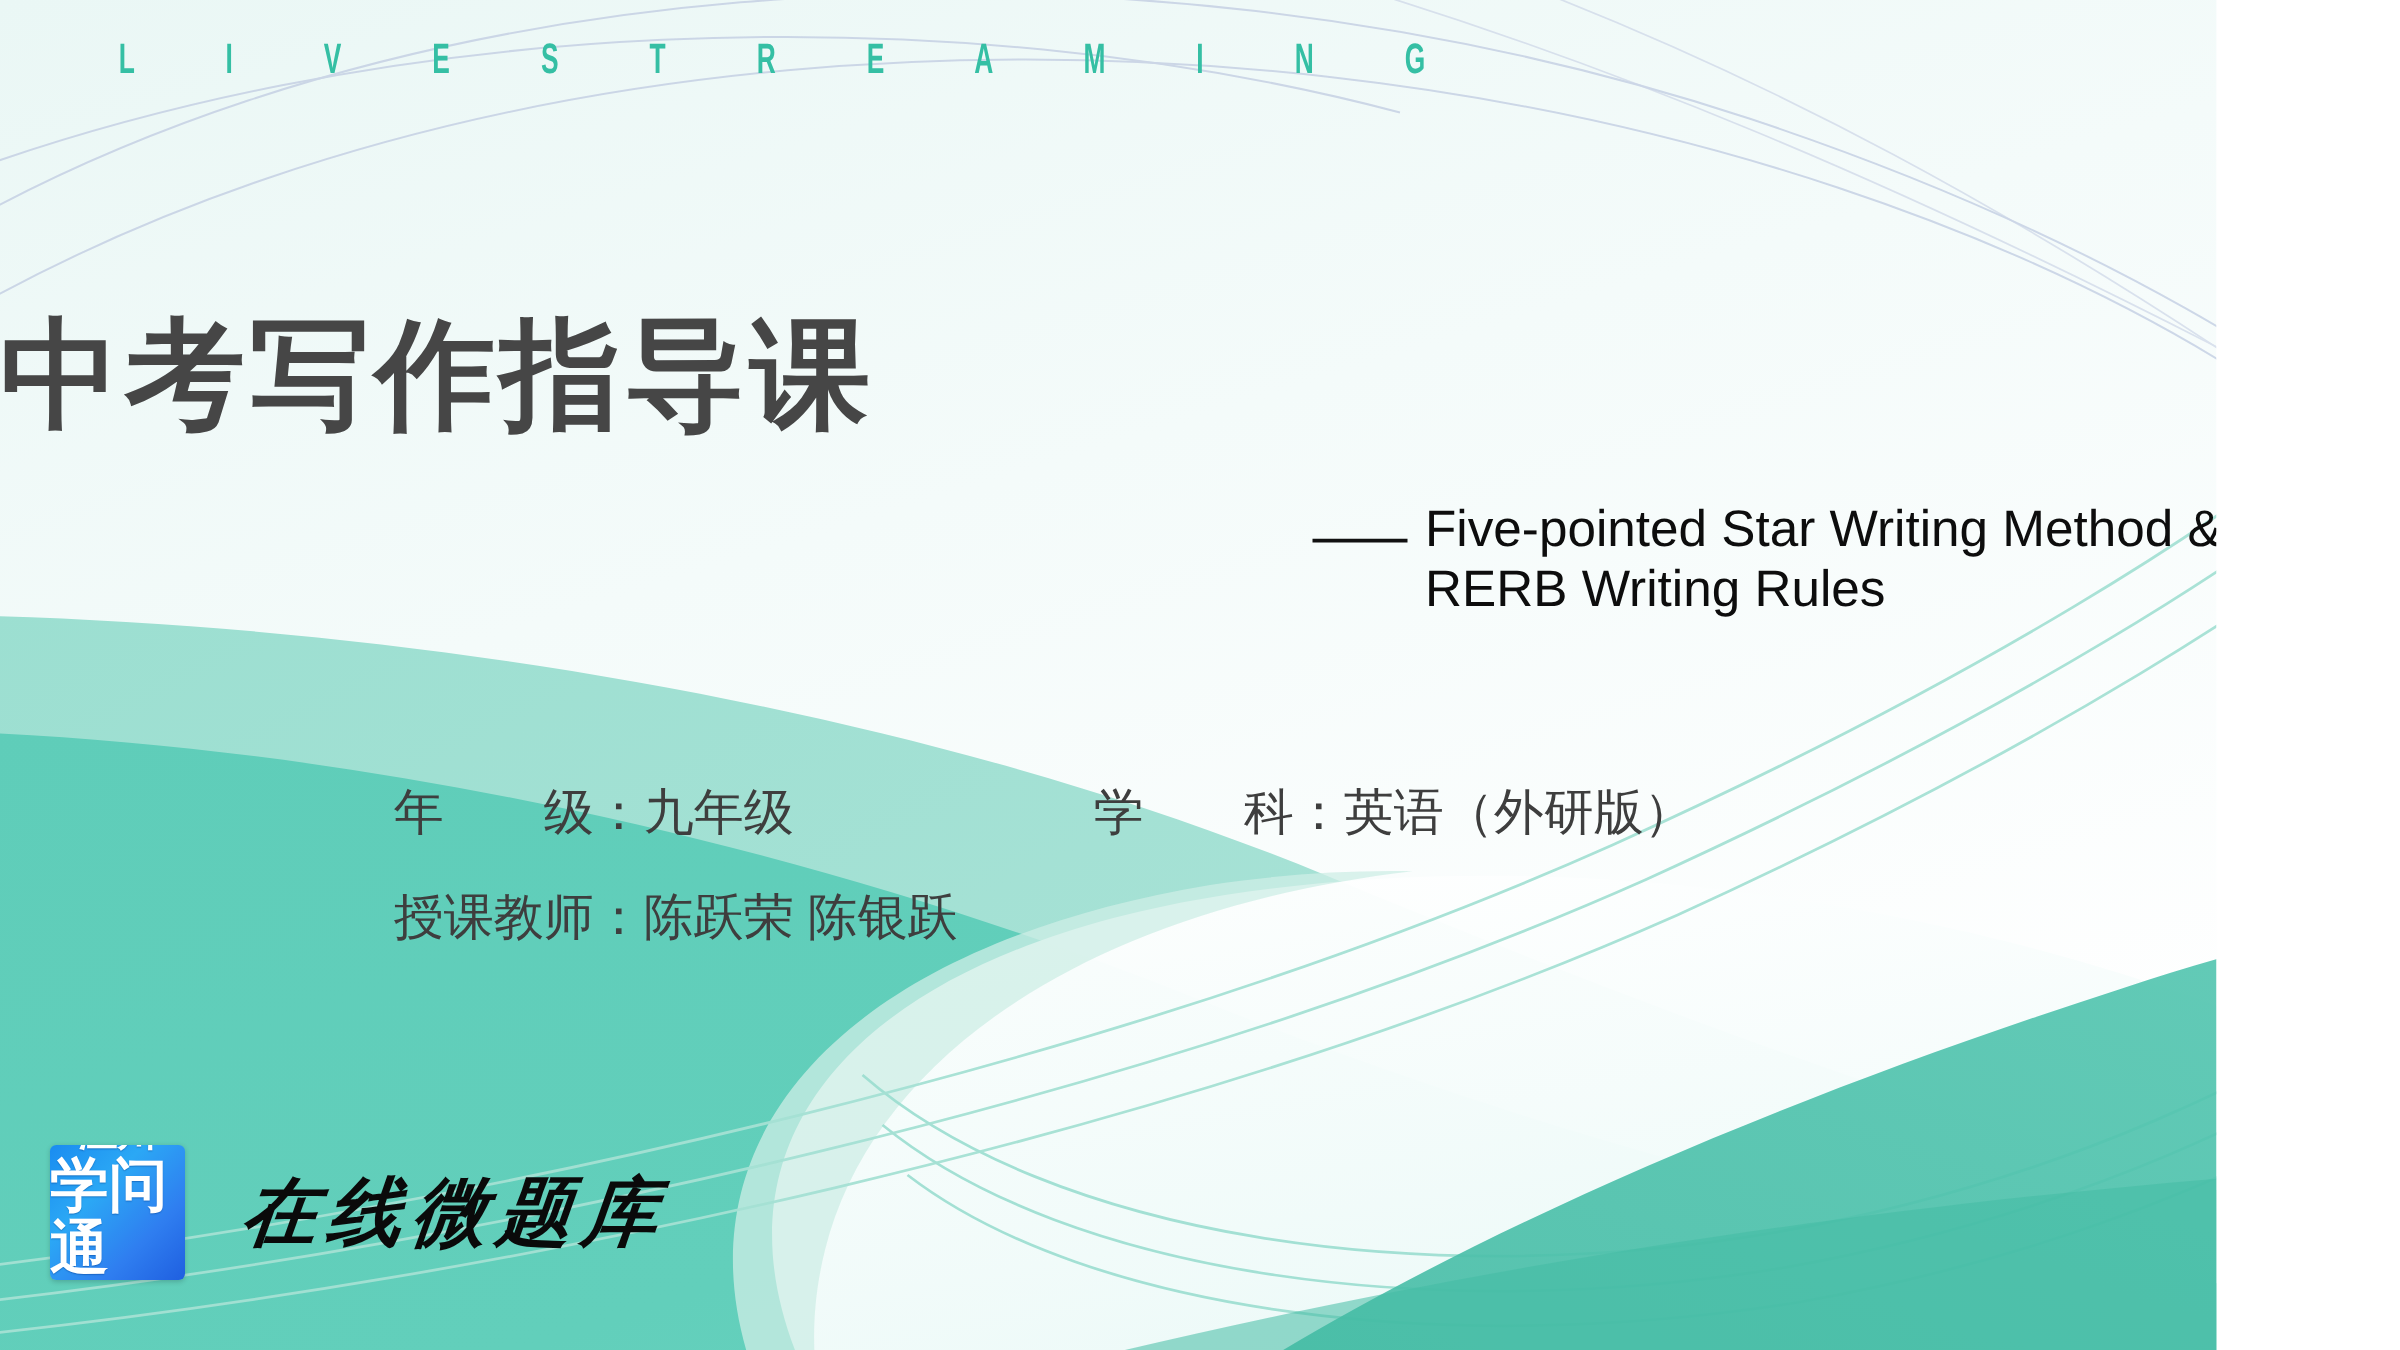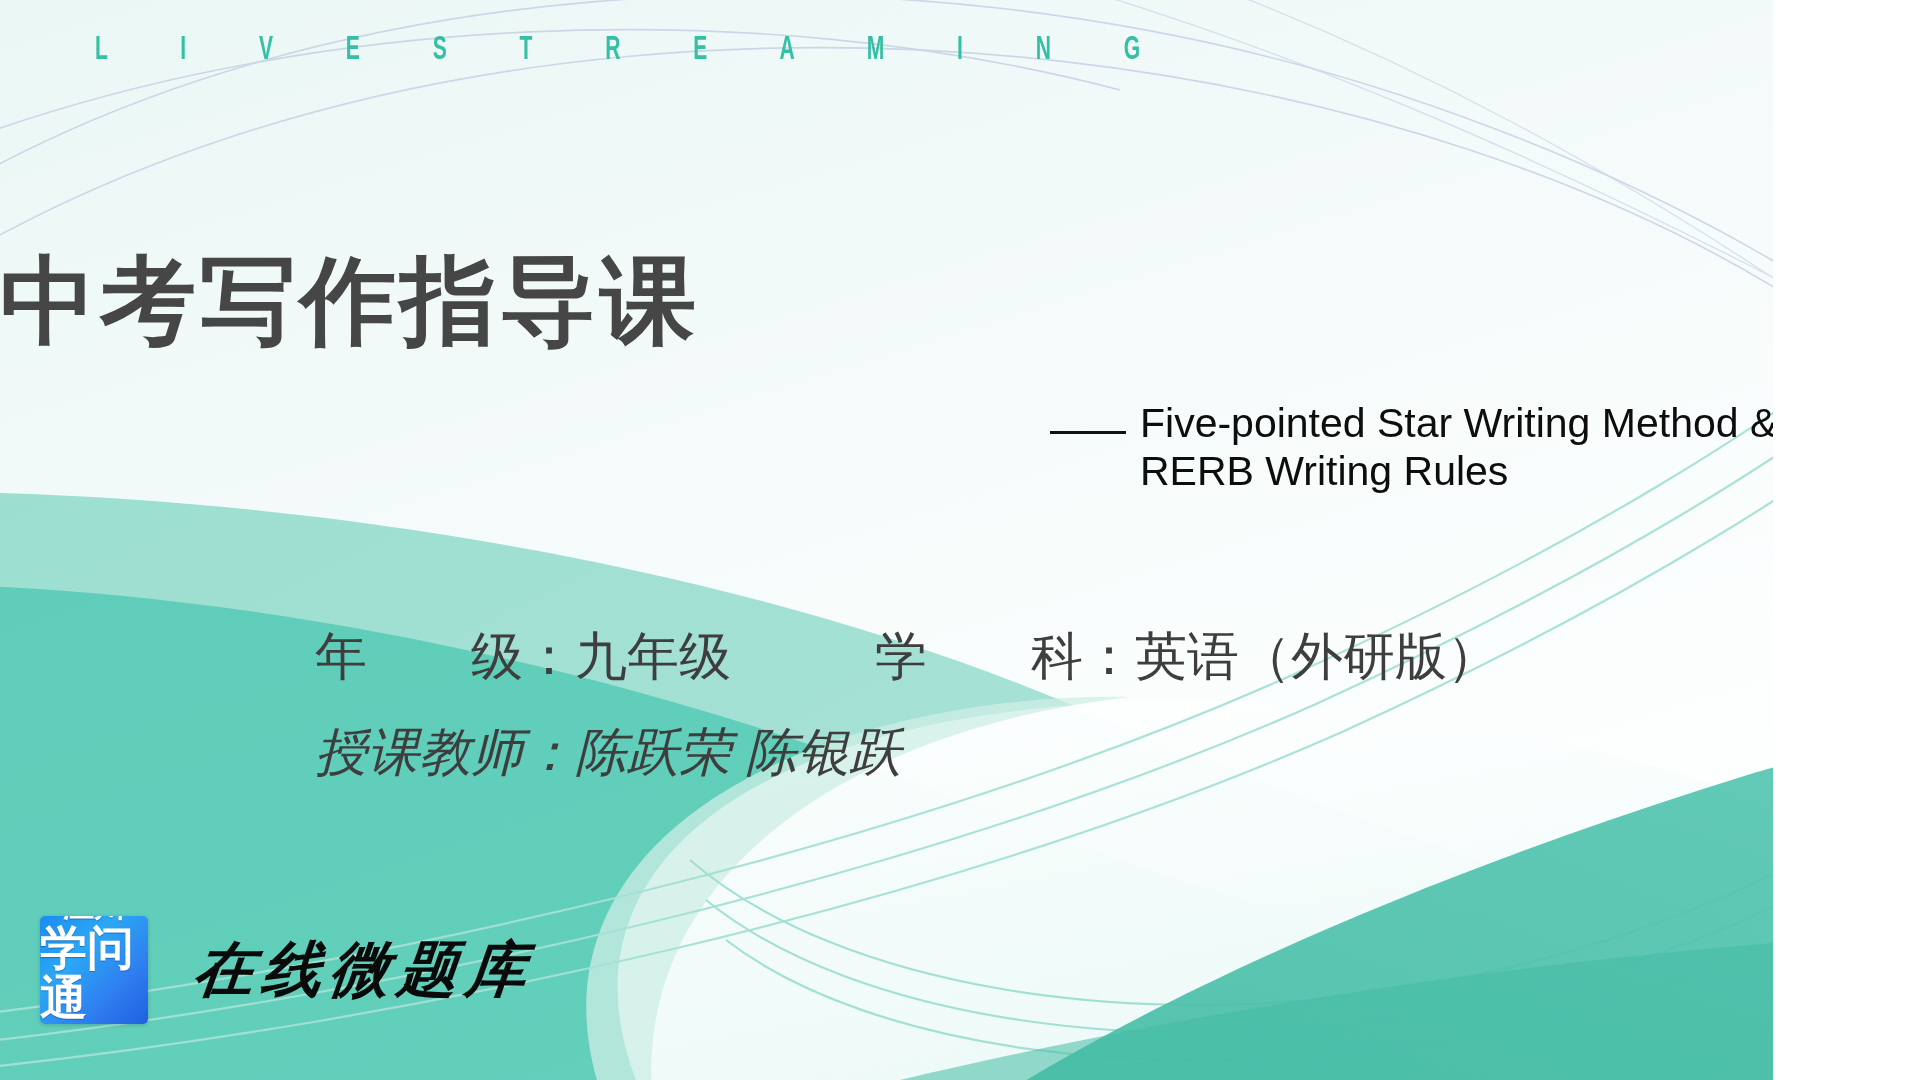--- a/index.html
+++ b/index.html
@@ -81,30 +81,30 @@
     letter-spacing: 0px;
   }
 
   
   .meta {
     position: absolute;
     left: 315px;
     top: 630px;
     width: 1400px;
     color: #3e3e3e;
-    font-size: 52px;
+    font-size: 40px;
     line-height: 1.0;
   }
   .meta-row {
     display: flex;
     align-items: baseline;
     margin-bottom: 44px;
     white-space: nowrap;
   }
-  .meta-row:last-child { margin-bottom: 0; font-style: italic; }
+  .meta-row:last-child { margin-bottom: 0; }
   .meta-cell-a {
     width: 560px;
     flex: 0 0 560px;
   }
   .meta-cell-b {
     flex: 0 0 auto;
   }
   .meta-label { }
   .meta-value { }
 

